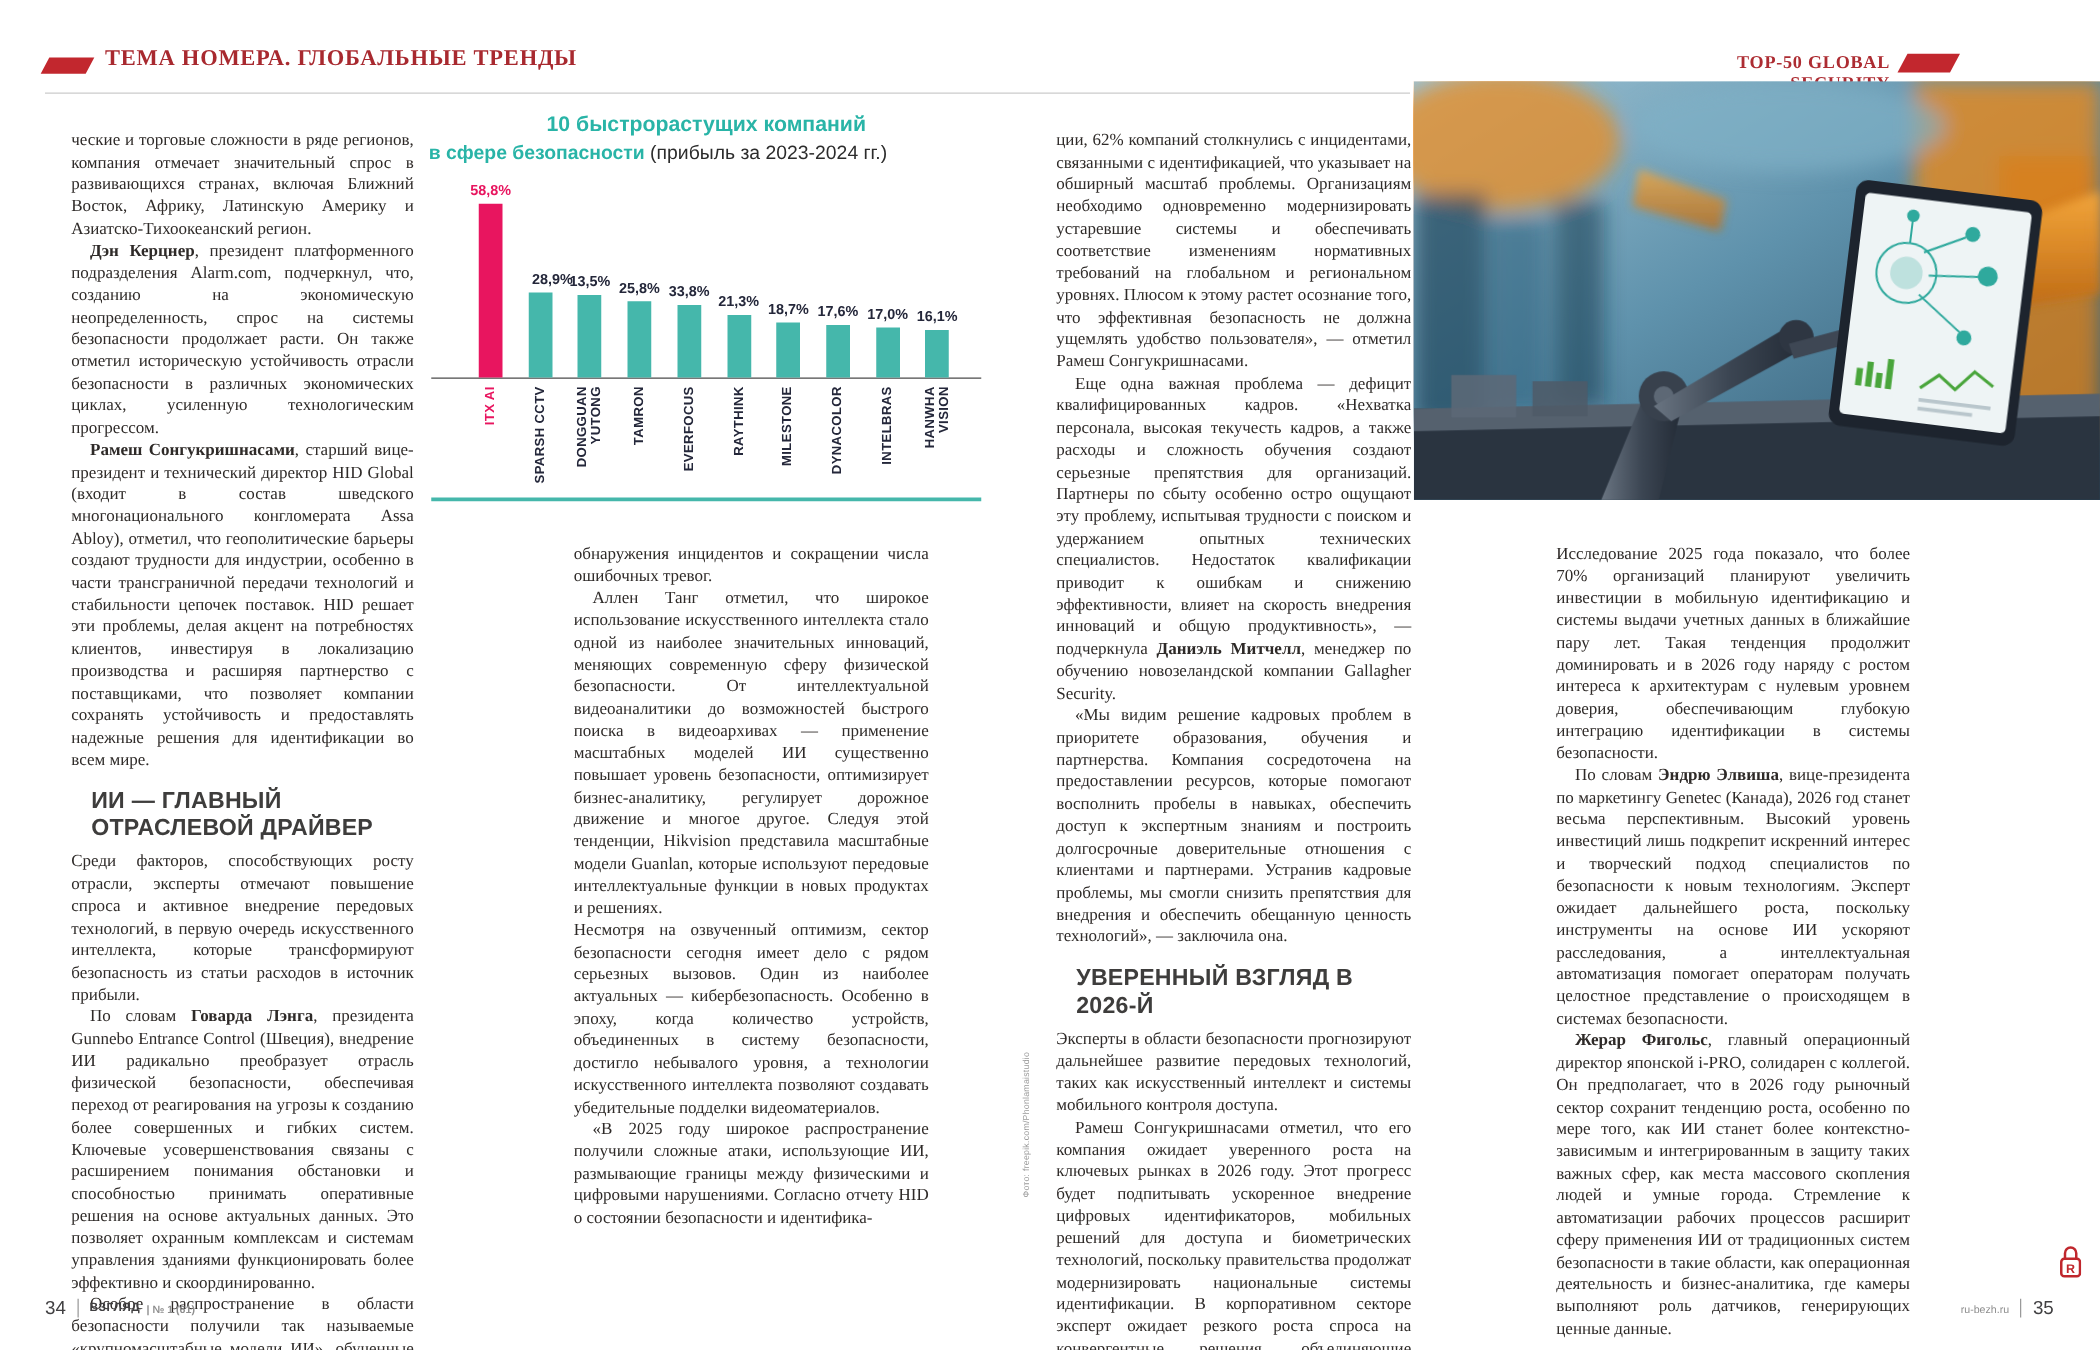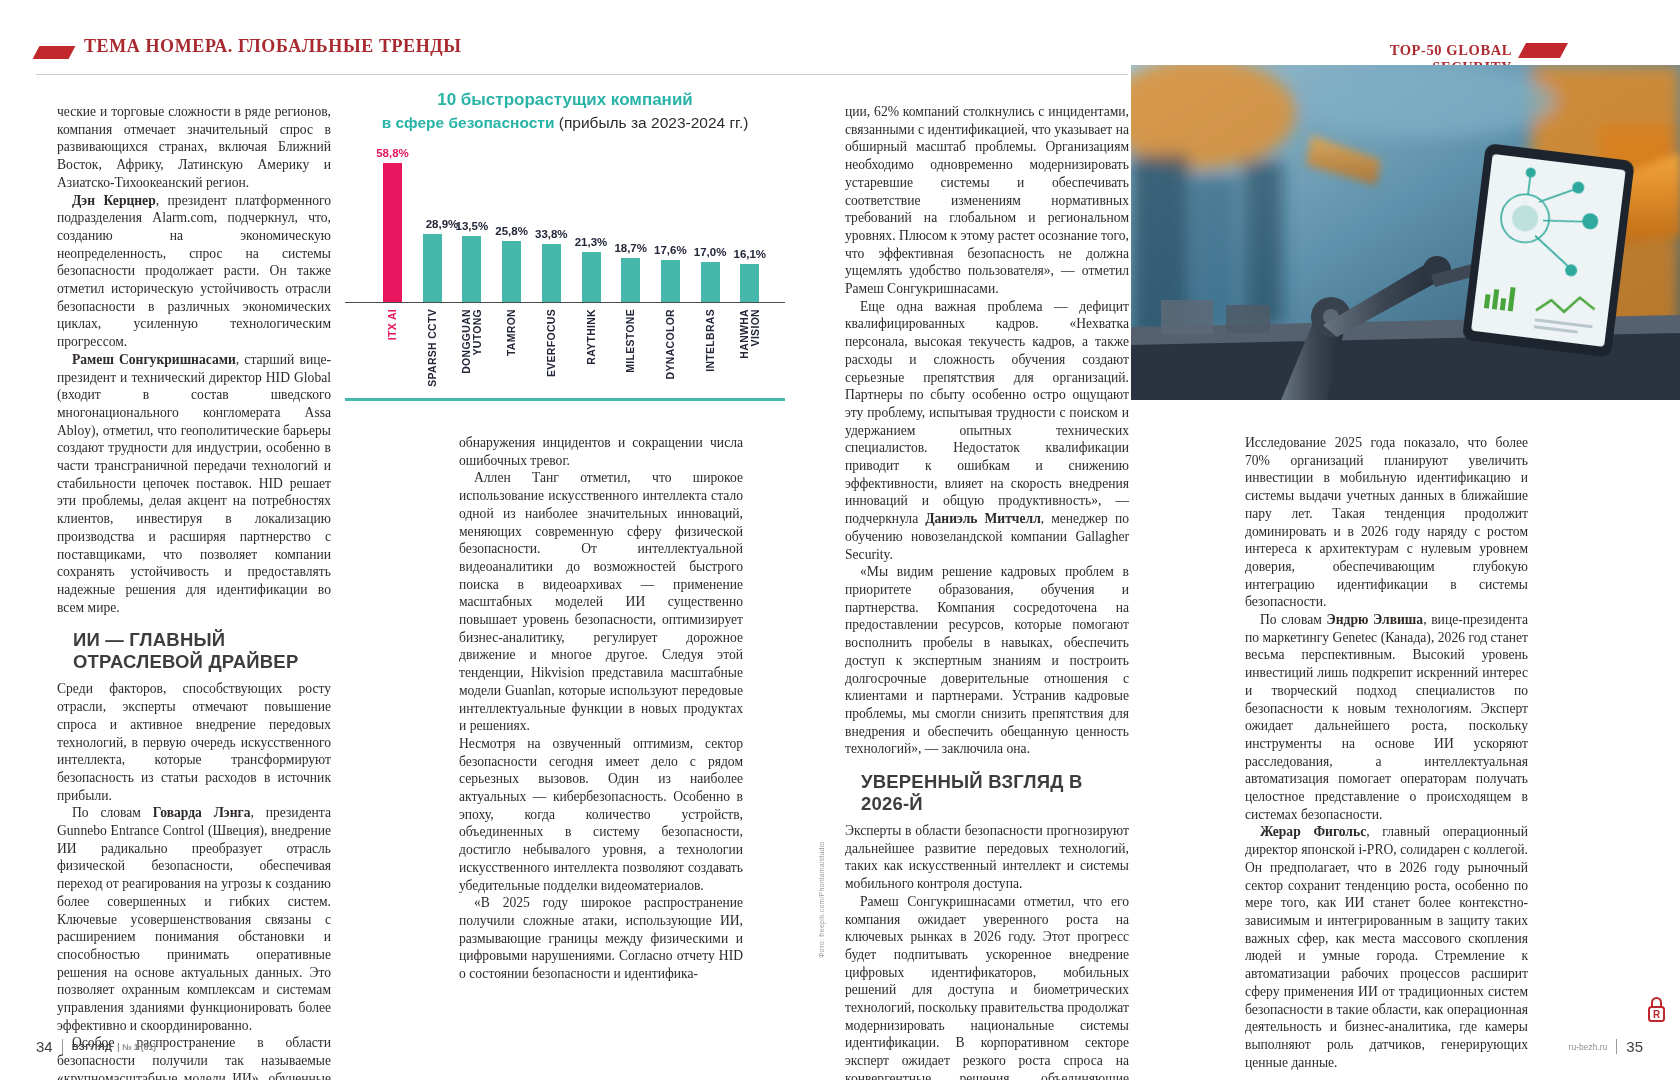--- a/index.html
+++ b/index.html
@@ -11,21 +11,21 @@
   .hmark-right{left:1522px;top:43px;width:42px;height:15px;transform:skewX(-28deg);}
   .htitle-left{position:absolute;left:84px;top:36px;font-family:"Liberation Serif",serif;
         font-weight:bold;font-size:18px;letter-spacing:.6px;color:#a8292f;}
   .htitle-right{position:absolute;left:1330px;top:42px;width:182px;text-align:right;
         font-family:"Liberation Serif",serif;font-weight:bold;font-size:14.5px;
         letter-spacing:.6px;color:#ad2c32;}
   .hrule{position:absolute;left:36px;top:74px;width:1092px;height:1px;background:#cccccc;}
   
   .chart{position:absolute;left:343px;top:88px;width:444px;height:320px;}
   .ct1{text-align:center;font-weight:bold;font-size:17px;line-height:24px;color:#29b4a7;}
-  .ct2{text-align:center;font-size:15.5px;line-height:22px;color:#2c2c2c;}
+  .ct2{text-align:left;font-size:15.5px;line-height:22px;color:#2c2c2c;}
   .ct2 .teal{color:#29b4a7;font-weight:bold;}
   .bars{position:absolute;left:2px;top:72px;width:440px;height:142px;border-bottom:1px solid #4b4b4b;}
   .bar{position:absolute;bottom:0;width:19px;}
   .bar-label{position:absolute;width:60px;text-align:center;font-weight:bold;font-size:11.5px;
         font-family:"Liberation Sans",sans-serif;}
   .cats{position:absolute;left:2px;top:215px;width:440px;height:100px;}
   .cat{position:absolute;top:6px;width:88px;transform-origin:100% 0;transform:rotate(-90deg);
         text-align:right;font-weight:bold;font-size:10.5px;line-height:11px;letter-spacing:.3px;}
   .teal-rule{position:absolute;left:345px;top:398px;width:440px;height:3px;background:#45b7ab;}
   

